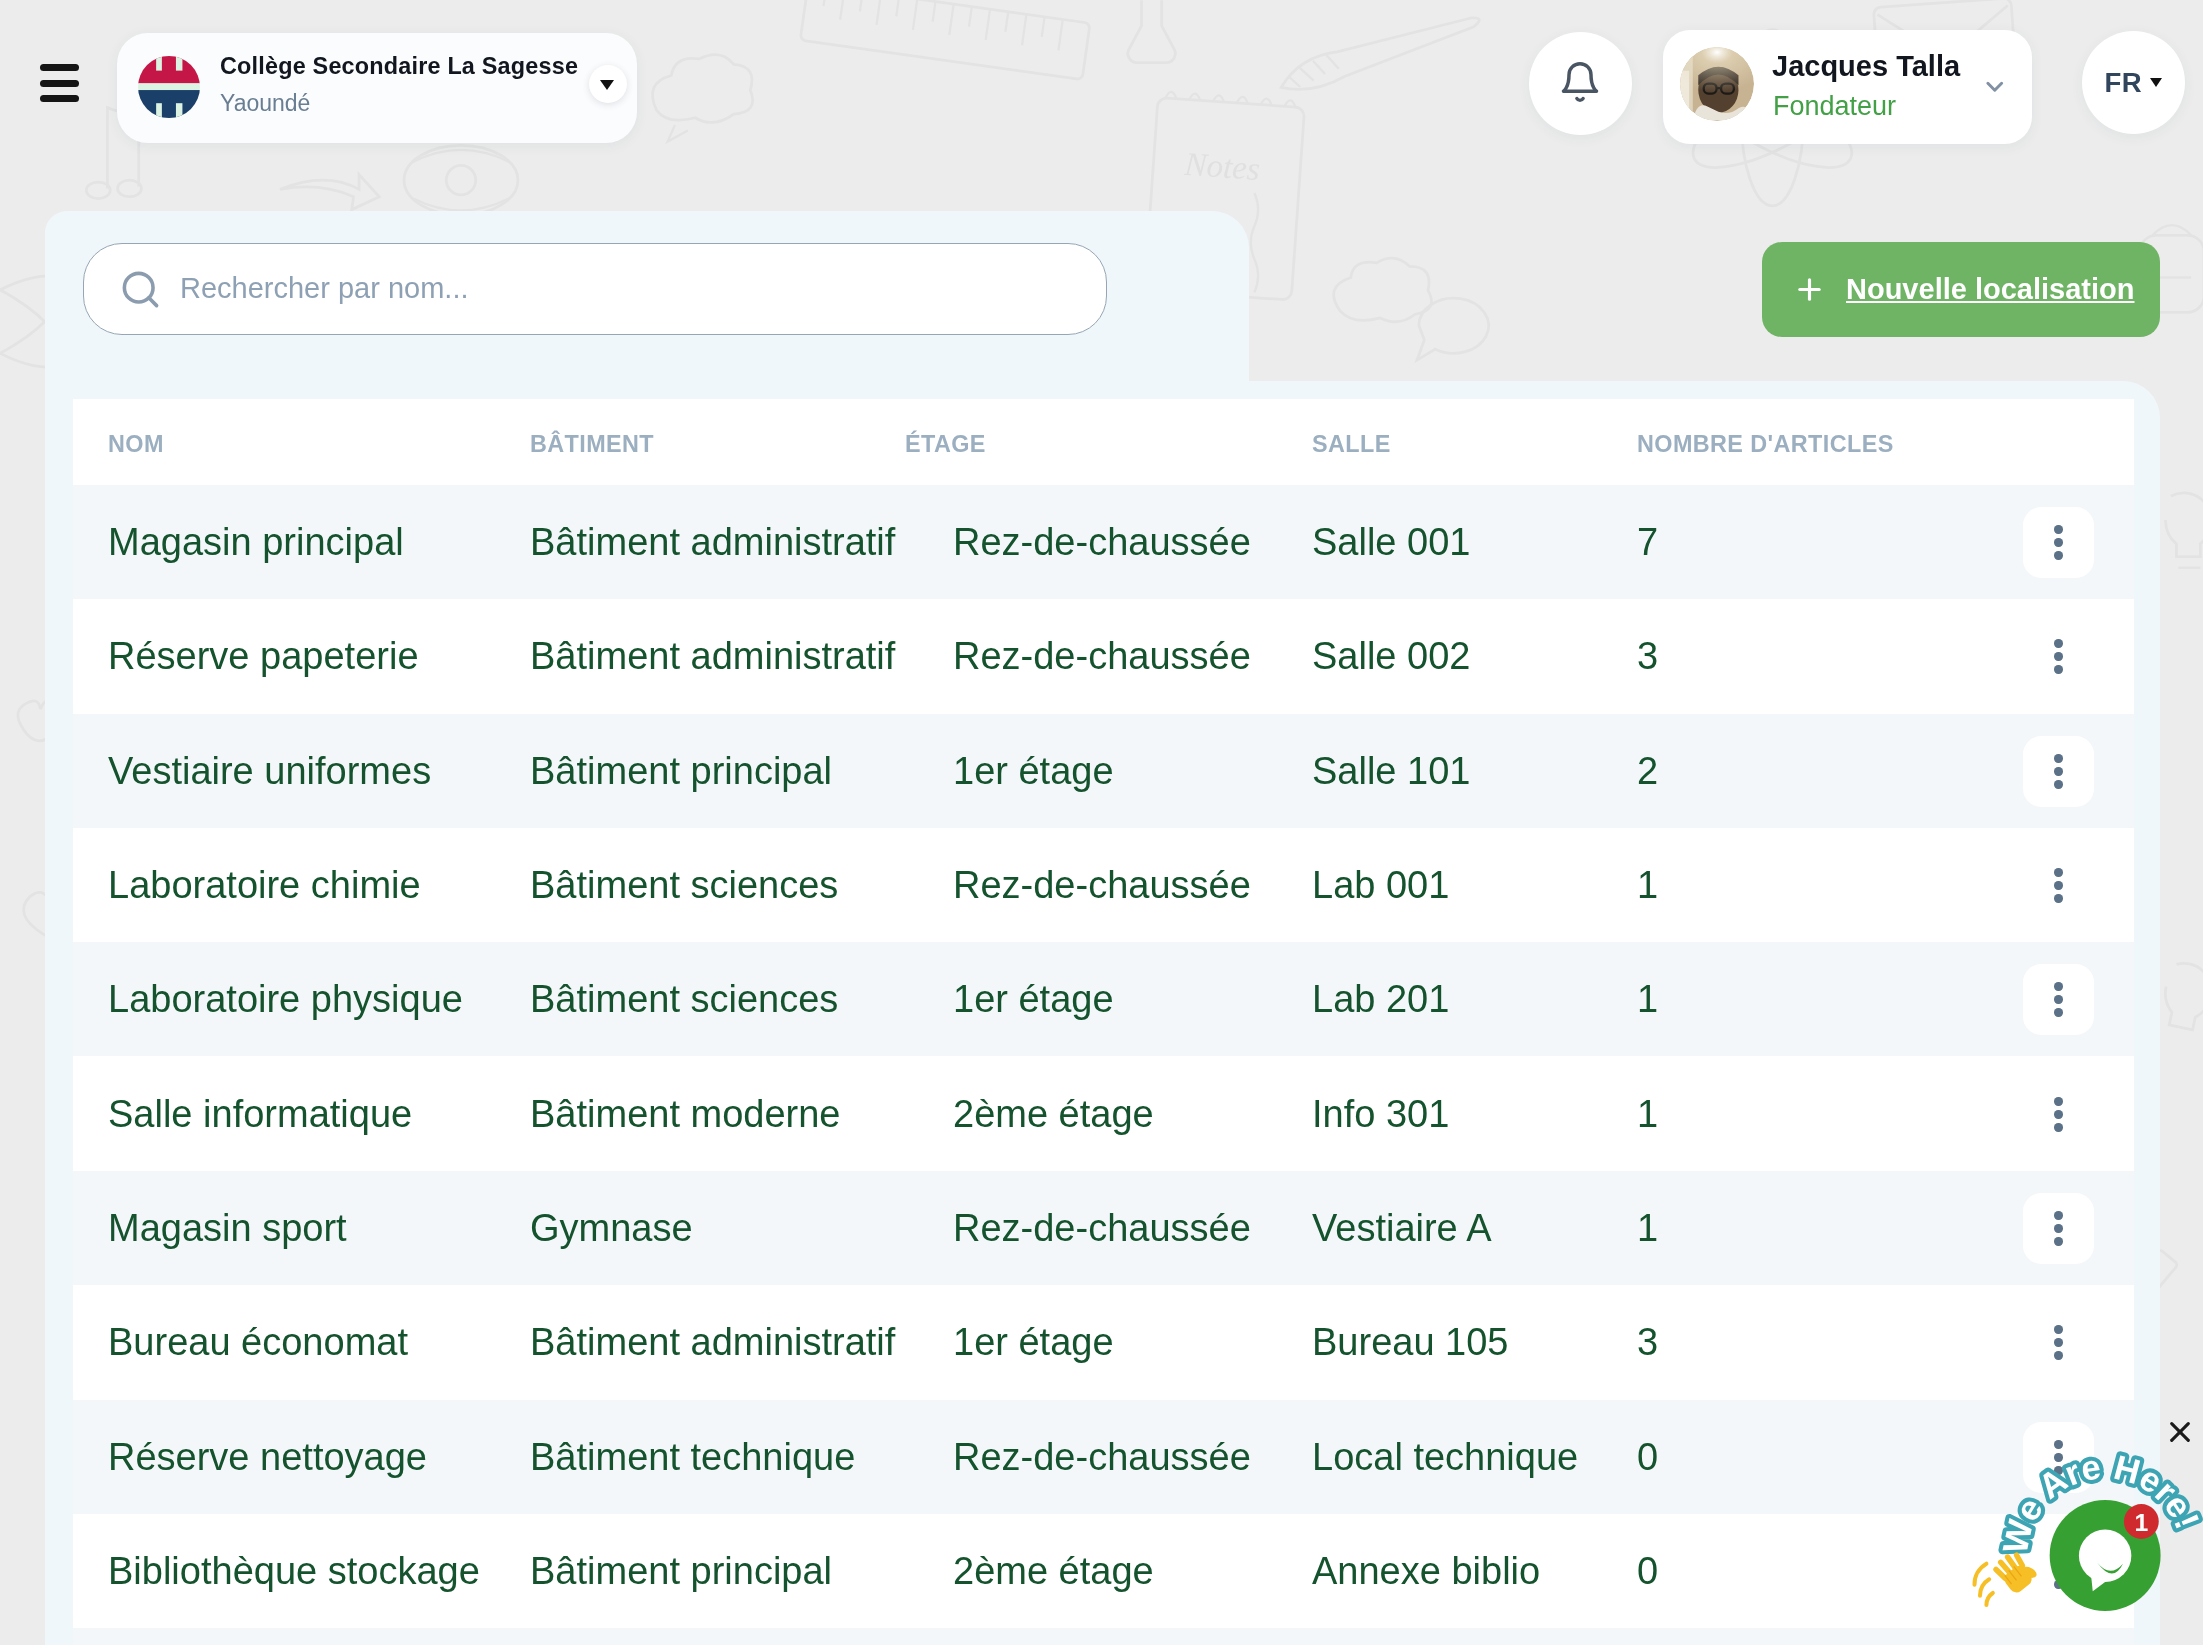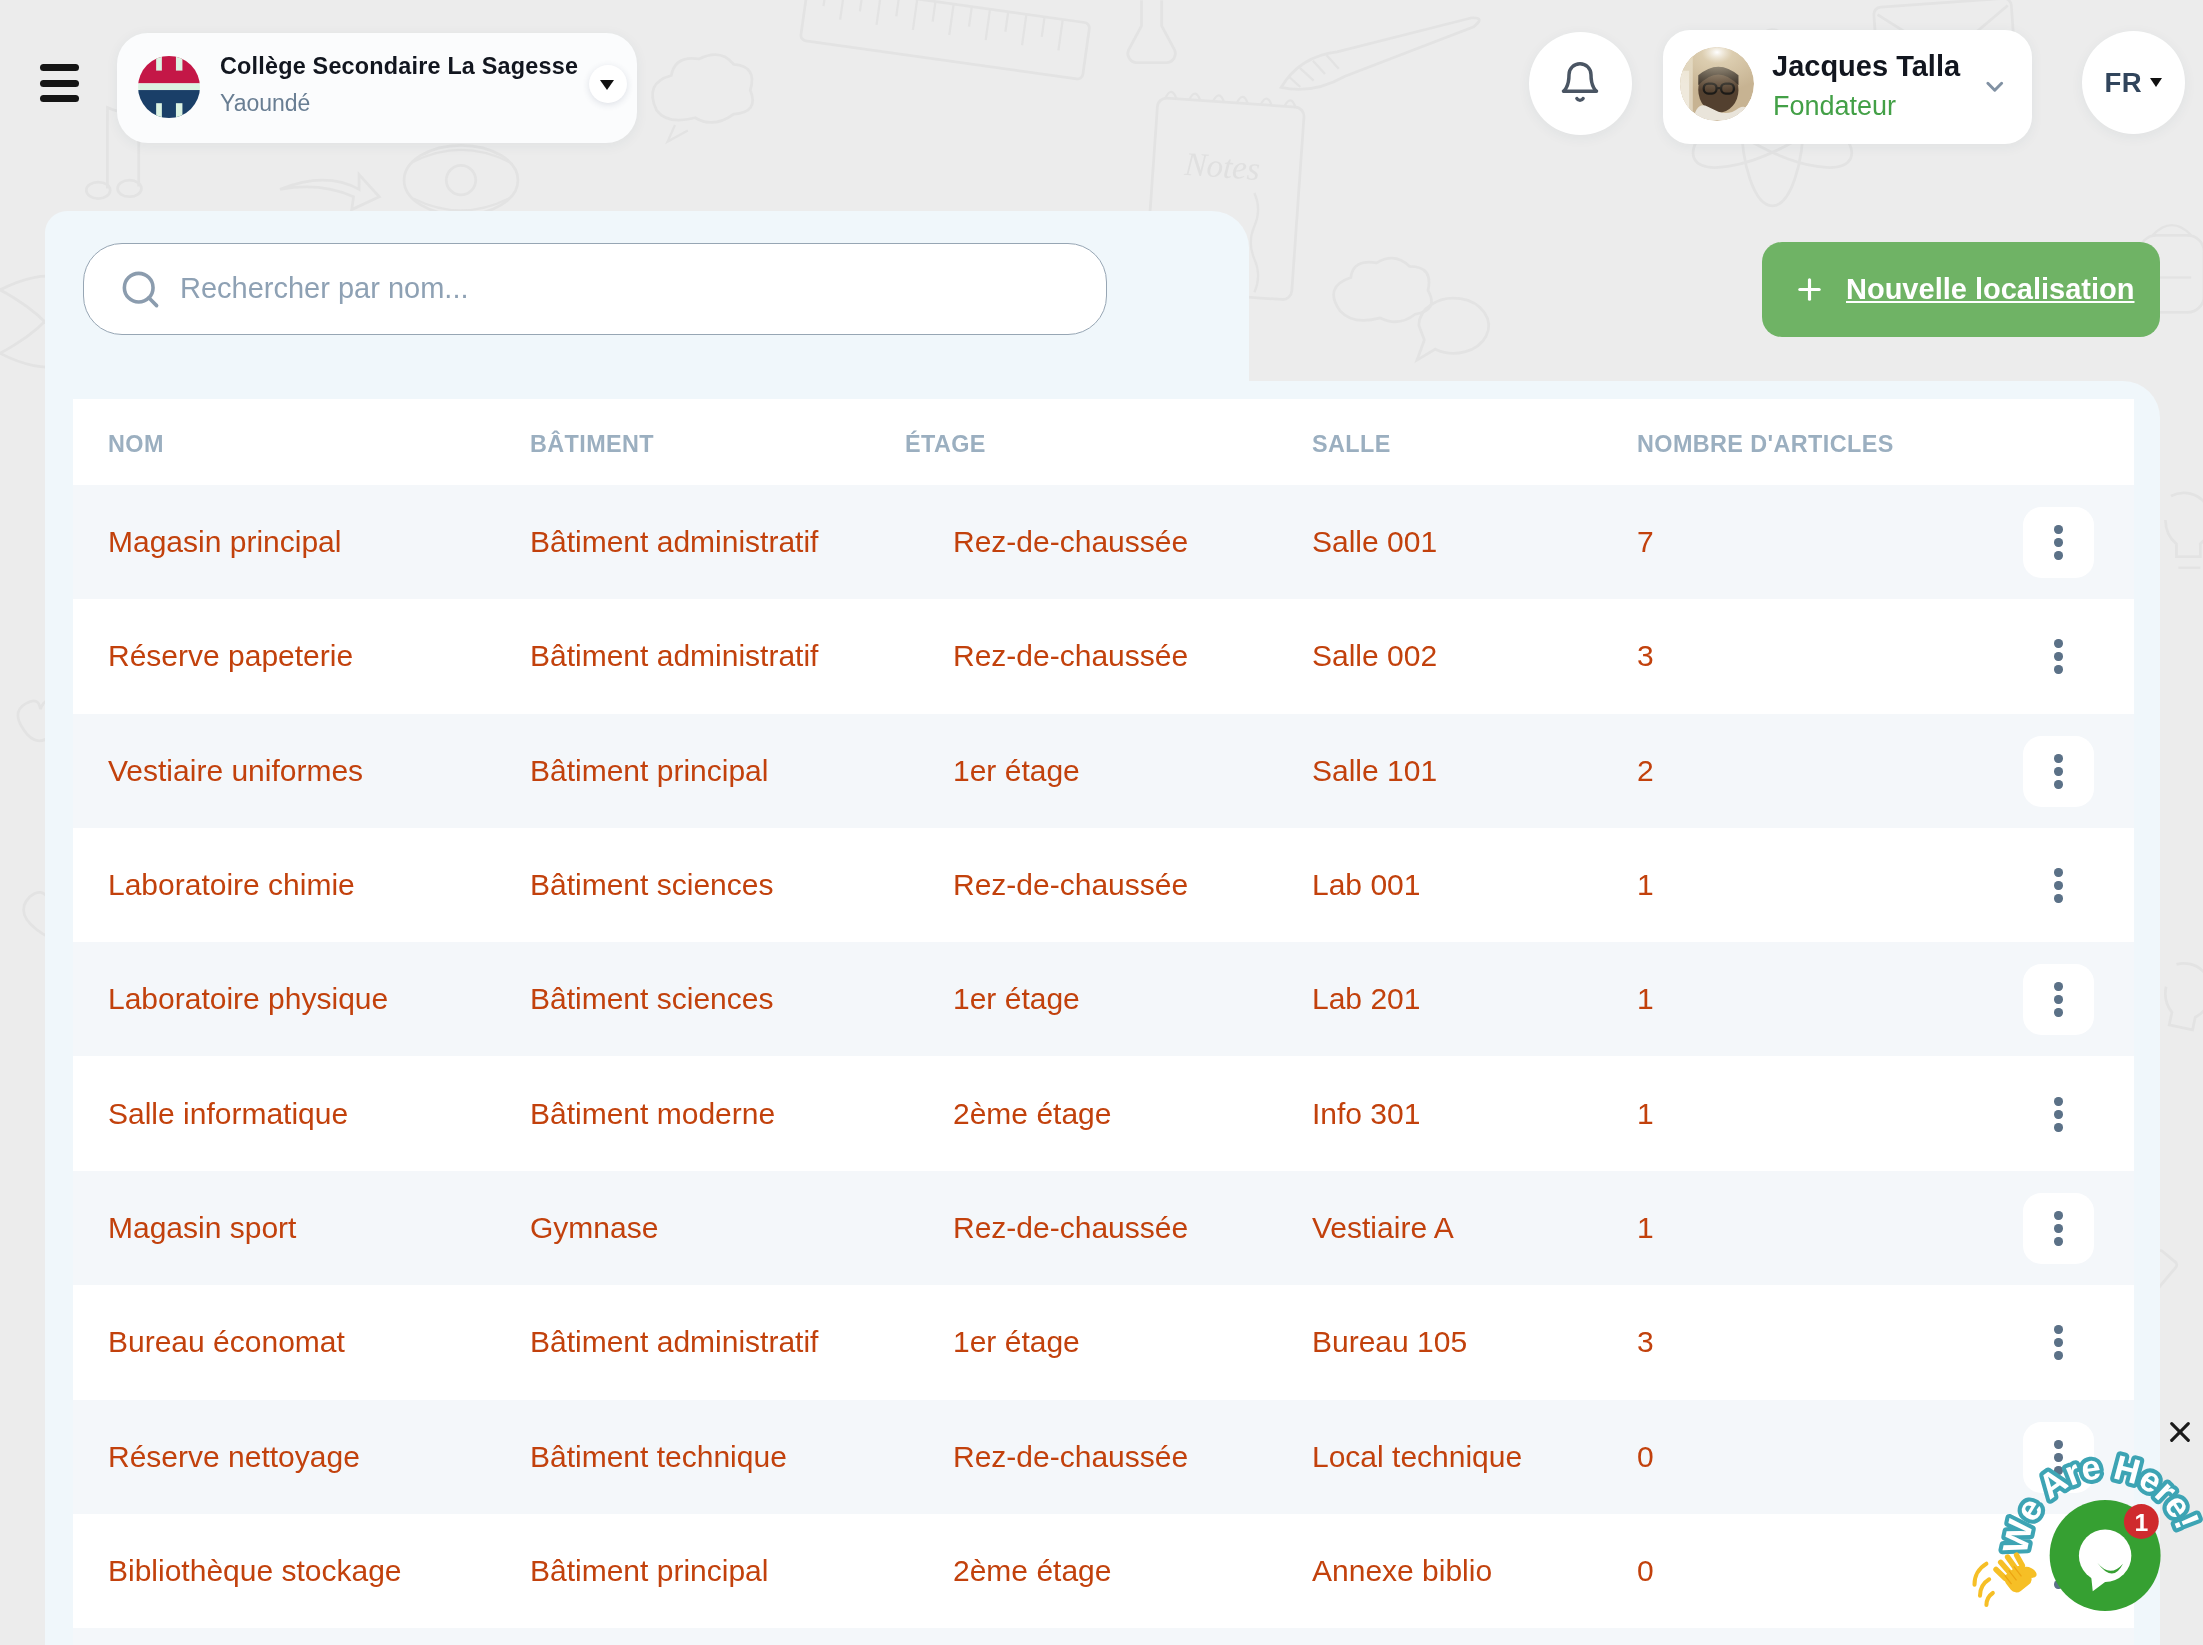--- a/index.html
+++ b/index.html
@@ -11,21 +11,21 @@
 .search svg { position:absolute; left:35px; top:24px; }
 .search .ph { position:absolute; left:96px; top:0; height:88px; line-height:88px; font-size:29px; color:#8ea1b4; }
 .btn { position:absolute; left:1762px; top:242px; width:398px; height:95px; background:#6fb365; border-radius:20px; display:flex; align-items:center; }
 .btn svg { margin-left:33px; }
 .btn span { color:#fff; font-size:29px; font-weight:bold; margin-left:22px; white-space:nowrap;text-decoration:underline; }
 .table { position:absolute; left:73px; top:399px; width:2061px; height:1247px; background:#ffffff; }
 .thead { position:absolute; top:0; left:0; width:100%; height:86px; }
 .th { position:absolute; top:0; height:86px; line-height:90px; font-size:23.4px; font-weight:bold; color:#9bafc0; letter-spacing:0.4px; white-space:nowrap; }
 .row { position:absolute; left:0; width:100%; height:114px; background:#ffffff; }
 .row.tint { background:#f4f7fa; }
-.c { position:absolute; top:0; height:114px; line-height:114px; font-size:30px; font-weight:500; color:#c2410c; white-space:nowrap; }
+.c { position:absolute; top:0; height:114px; line-height:114px; font-size:38px; font-weight:500; color:#14532d; white-space:nowrap; }
 .c1 { left:35px; } .c2 { left:457px; } .c3 { left:880px; } .c4 { left:1239px; } .c5 { left:1564px; }
 .h1 { left:35px; } .h2 { left:457px; } .h3 { left:832px; } .h4 { left:1239px; } .h5 { left:1564px; }
 .dotbtn { position:absolute; left:1950px; top:22px; width:71px; height:71px; background:#ffffff; border-radius:18.4px; display:flex; flex-direction:column; align-items:center; justify-content:center; gap:4.6px; }
 .dotbtn .d { width:8.3px; height:8.3px; border-radius:50%; background:#5b7187; }
 .burger { position:absolute; left:40px; top:64px; width:39px; height:38px; }
 .burger i { position:absolute; left:0; width:39px; height:7.3px; border-radius:3.7px; background:#151515; display:block; }
 .burger i:nth-child(2) { top:15.6px; } .burger i:nth-child(3) { top:31px; }
 .pill { position:absolute; background:#fff; box-shadow:0 2.8px 13px rgba(40,60,90,0.06); }
 .school { left:117px; top:33px; width:520px; height:110px; border-radius:31px; background:#fbfcfd; }
 .school .logo { position:absolute; left:21px; top:23px; }

